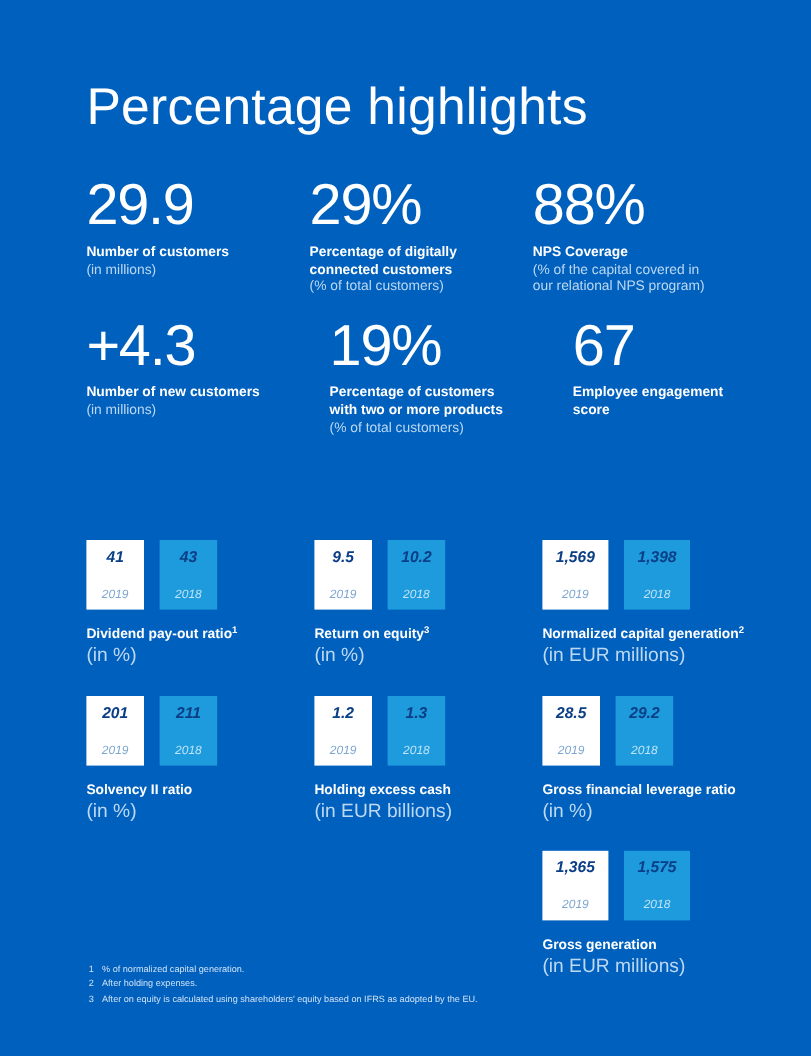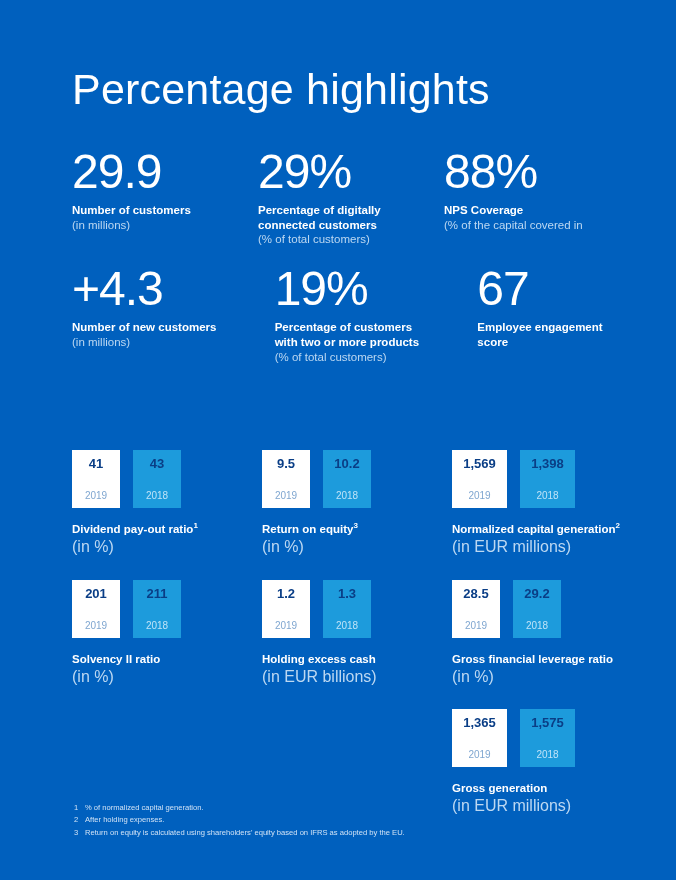--- a/index.html
+++ b/index.html
@@ -93,20 +93,21 @@
     width: 190px;
     box-sizing: border-box;
   }
   .card.empty {
     visibility: hidden;
   }
   .boxes {
     display: flex;
     align-items: flex-start;
     height: 60px;
+    font-style: italic;
   }
   .vbox {
     width: 48px;
     height: 58px;
     box-sizing: border-box;
     display: flex;
     flex-direction: column;
     justify-content: space-between;
     align-items: center;
     padding: 7px 3px 7px 3px;
@@ -198,20 +199,21 @@
       <div class="bigcell">
         <div class="bignum">29%</div>
         <div class="biglabel">Percentage of digitally</div>
         <div class="biglabel">connected customers</div>
         <div class="bigsub">(% of total customers)</div>
       </div>
       <div class="bigcell">
         <div class="bignum">88%</div>
         <div class="biglabel">NPS Coverage</div>
         <div class="bigsub">(% of the capital covered in</div>
+        <div class="bigsub">our relational NPS program)</div>
       </div>
     </div>
 
     <div class="bigrow">
       <div class="bigcell">
         <div class="bignum">+4.3</div>
         <div class="biglabel">Number of new customers</div>
         <div class="bigsub">(in millions)</div>
       </div>
       <div class="bigcell">
@@ -357,17 +359,17 @@
     <div class="footnote">
       <span class="fn-num">1</span>
       <span class="fn-text">% of normalized capital generation.</span>
     </div>
     <div class="footnote">
       <span class="fn-num">2</span>
       <span class="fn-text">After holding expenses.</span>
     </div>
     <div class="footnote">
       <span class="fn-num">3</span>
-      <span class="fn-text">Return on equity is calculated using shareholders' equity based on IFRS as adopted by the EU.</span>
+      <span class="fn-text">After on equity is calculated using shareholders' equity based on IFRS as adopted by the EU.</span>
     </div>
   </div>
 
 </div>
 
 </body></html>

